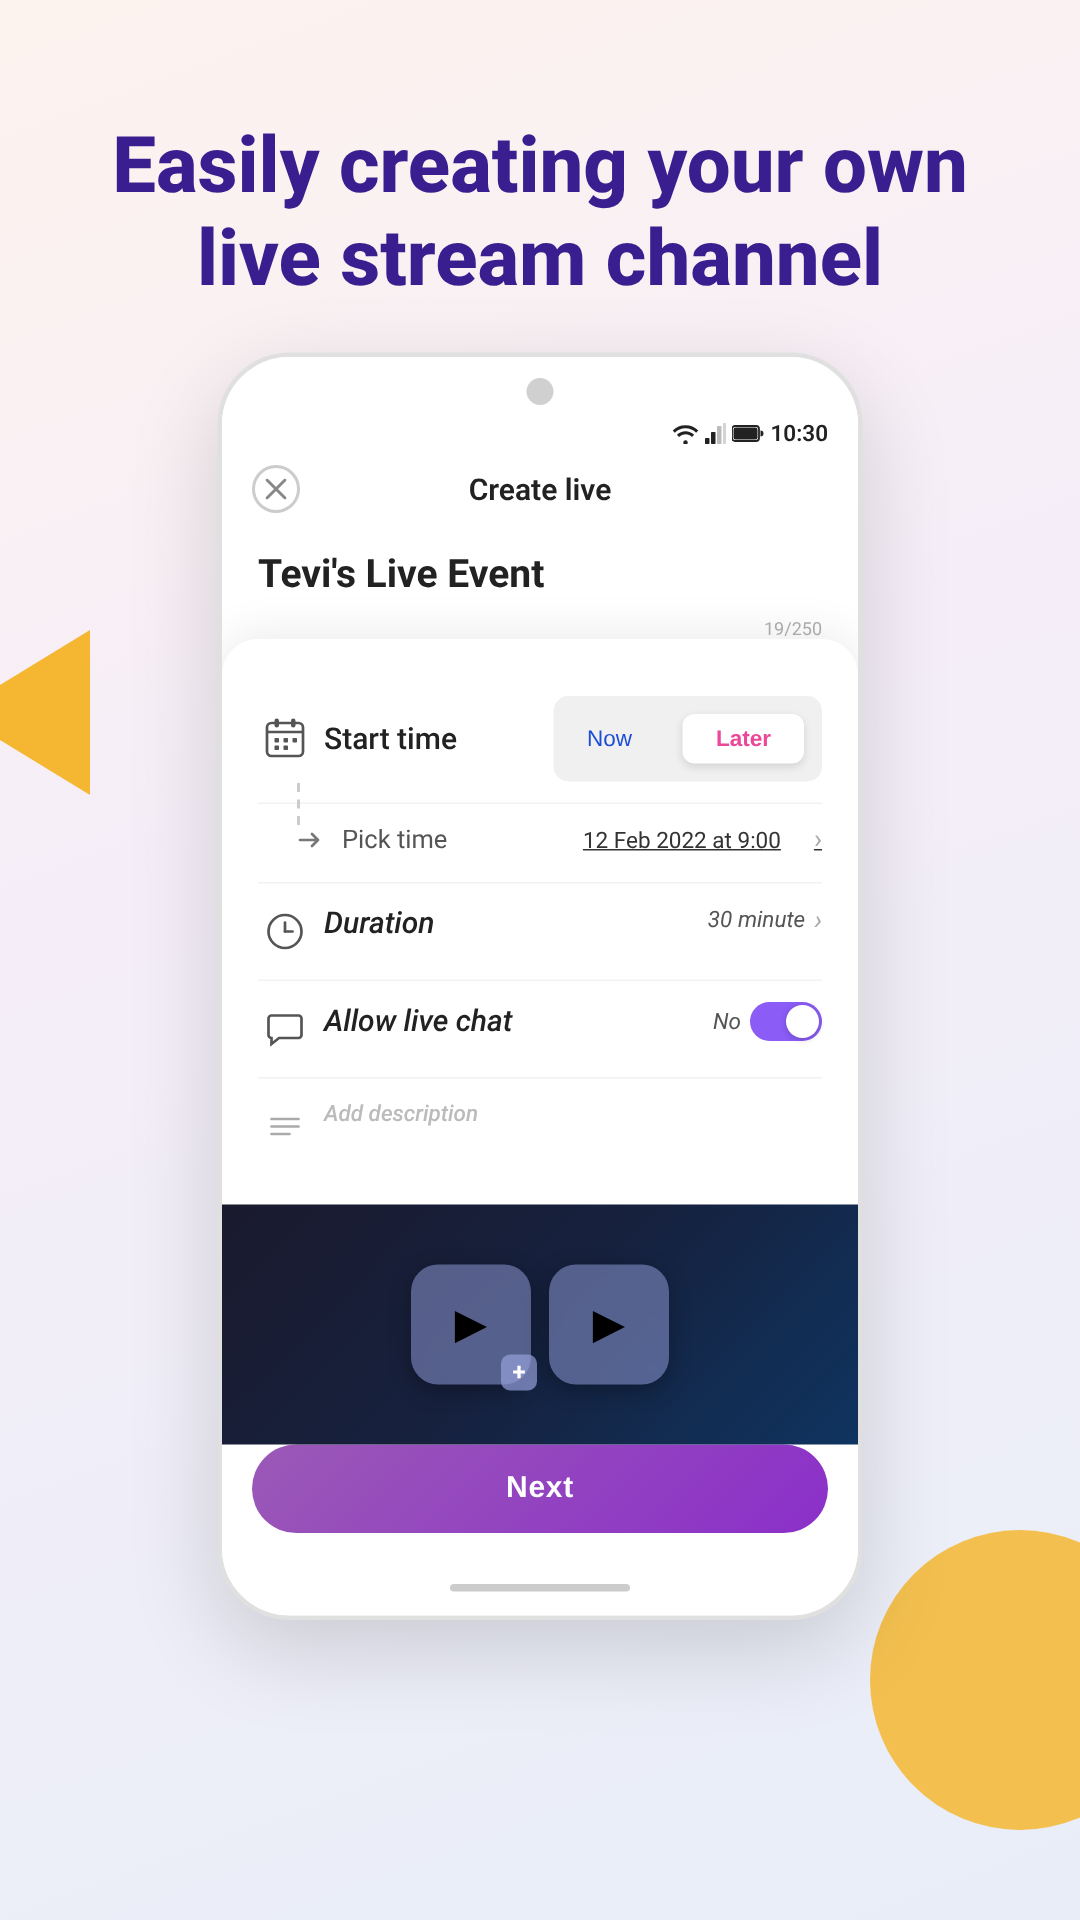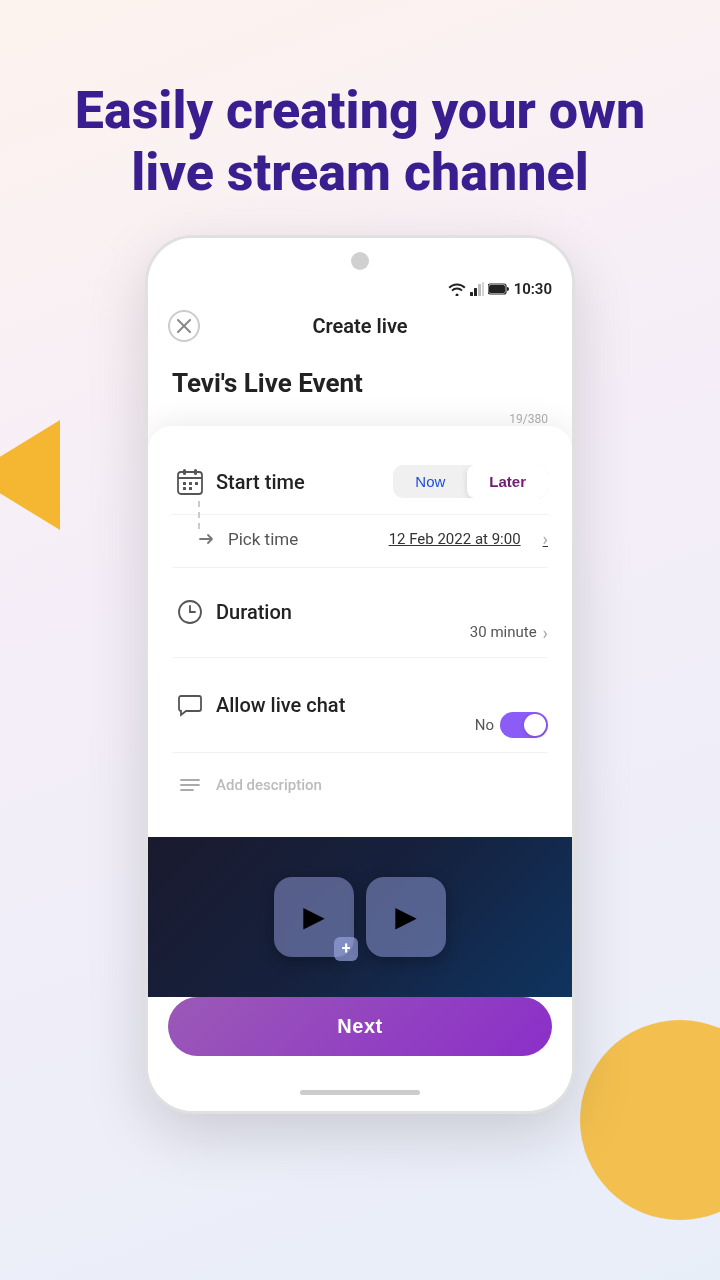--- a/index.html
+++ b/index.html
@@ -162,23 +162,24 @@
       background: #fff;
       border-radius: 24px 24px 0 0;
       margin-top: 0;
       padding: 24px 24px 20px;
       box-shadow: 0 -4px 30px rgba(0,0,0,0.08);
     }
 
     
     .setting-row {
       display: flex;
-      align-items: center;
+      align-items: flex-start;
       padding: 14px 0;
       border-bottom: 1px solid #f2f2f2;
+      font-style: italic;
     }
     .setting-row:last-child {
       border-bottom: none;
     }
     .setting-icon {
       width: 36px;
       height: 36px;
       display: flex;
       align-items: center;
       justify-content: center;
@@ -191,21 +192,20 @@
       font-weight: 500;
       color: #222;
       margin-left: 8px;
     }
     .setting-value {
       font-size: 15px;
       color: #555;
       display: flex;
       align-items: center;
       gap: 6px;
-      margin-top: 40px;
     }
     .chevron {
       color: #aaa;
       font-size: 18px;
     }
 
     
     .start-time-row {
       display: flex;
       align-items: center;
@@ -227,25 +227,25 @@
       padding: 8px 22px;
       font-size: 15px;
       font-weight: 500;
       cursor: pointer;
       border: none;
       background: transparent;
       color: #1d4ed8;
     }
     .time-btn.active {
       background: #fff;
-      color: #701a75;
+      color: #ec4899;
       font-weight: 600;
       box-shadow: 0 2px 6px rgba(0,0,0,0.12);
       border-radius: 8px;
-      margin: 0;
+      margin: 12px;
     }
 
     
     .pick-time-row {
       display: flex;
       align-items: center;
       padding: 10px 0 14px 20px;
       border-bottom: 1px solid #f2f2f2;
       position: relative;
     }
@@ -442,21 +442,21 @@
           <line x1="1" y1="1" x2="13" y2="13" stroke="#888" stroke-width="2" stroke-linecap="round"></line>
           <line x1="13" y1="1" x2="1" y2="13" stroke="#888" stroke-width="2" stroke-linecap="round"></line>
         </svg>
       </div>
       <span class="title">Create live</span>
     </div>
 
     <div class="live-name-section">
       <div class="live-name-value">Tevi's Live Event</div>
     </div>
-    <div class="char-count">19/380</div>
+    <div class="char-count">19/250</div>
 
     <div class="bottom-sheet">
 
       <div class="start-time-row">
         <div class="start-time-left">
           <div class="setting-icon">
             <svg width="28" height="28" viewBox="0 0 28 28" fill="none">
               <rect x="2" y="4" width="24" height="22" rx="3" stroke="#555" stroke-width="1.8" fill="none"></rect>
               <line x1="2" y1="10" x2="26" y2="10" stroke="#555" stroke-width="1.8"></line>
               <rect x="7" y="1" width="3" height="6" rx="1.5" fill="#555"></rect>

